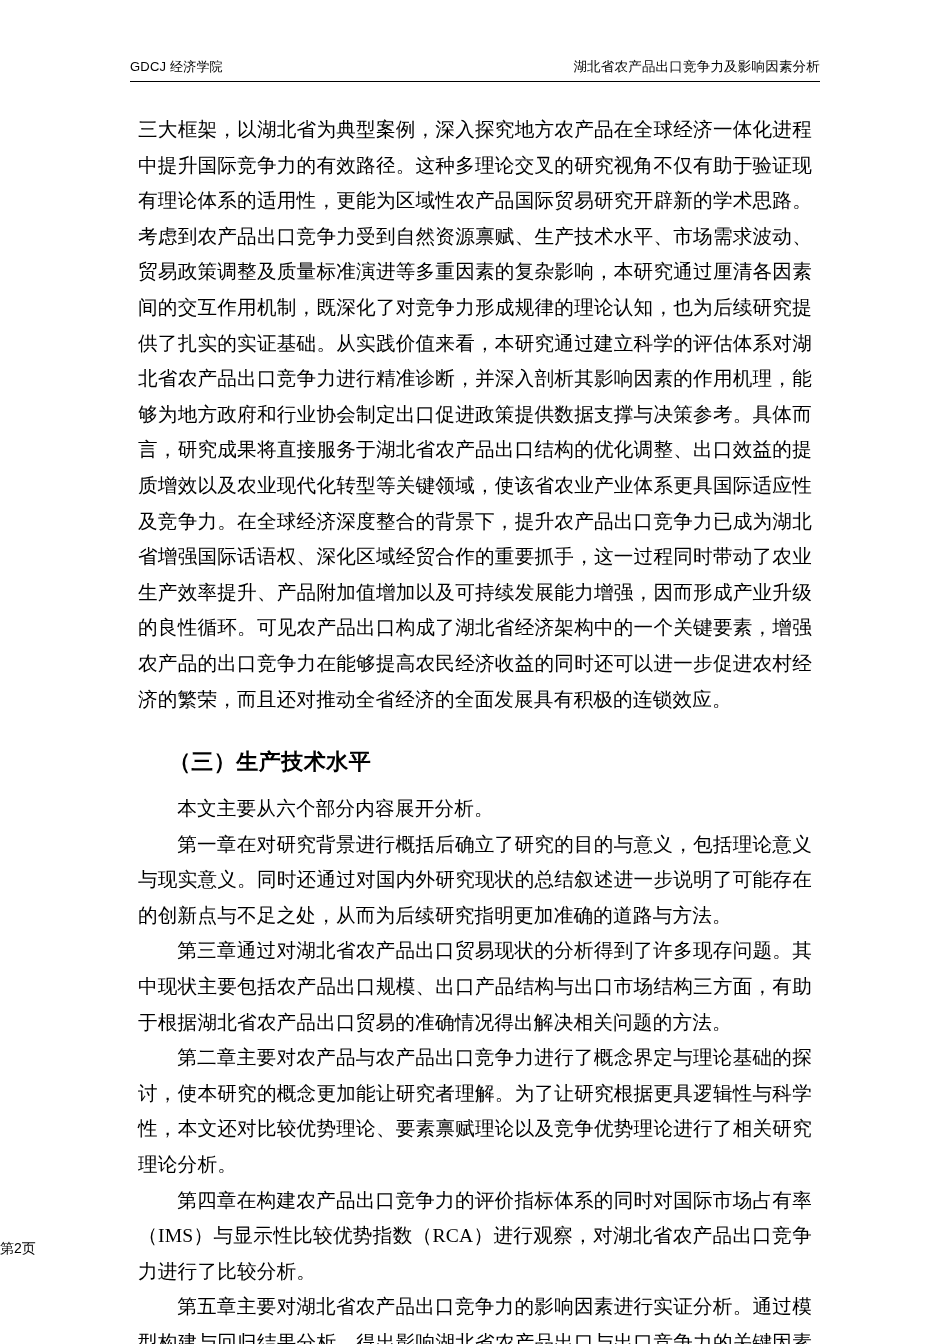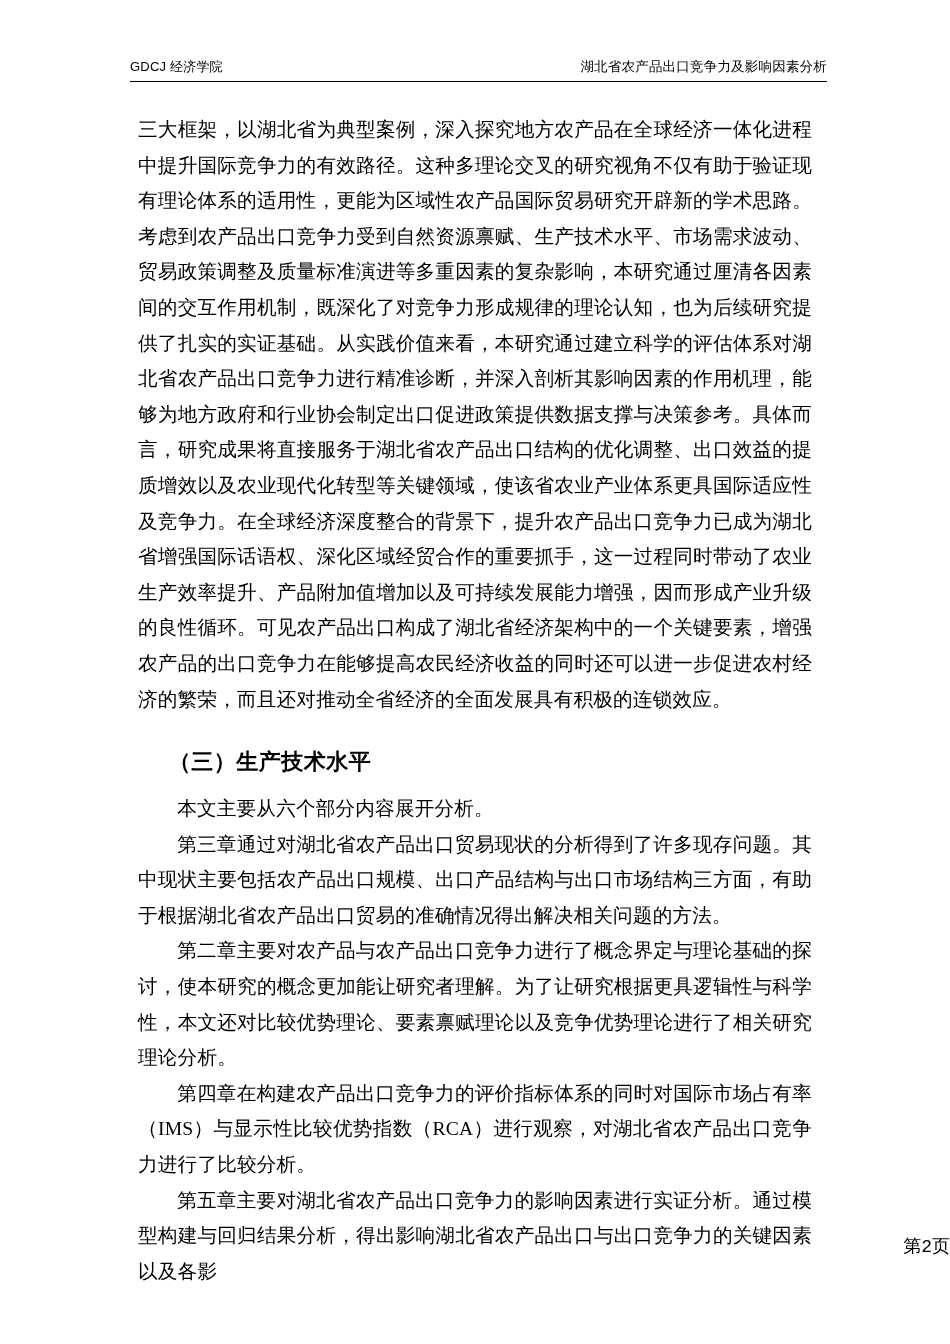--- a/index.html
+++ b/index.html
@@ -15,21 +15,21 @@
     width: 950px;
     height: 1344px;
     position: relative;
     background: #ffffff;
     box-sizing: border-box;
     overflow: hidden;
   }
   .header {
     position: absolute;
     left: 130px;
-    right: 123px;
+    right: 130px;
     top: 58px;
     display: flex;
     justify-content: space-between;
     align-items: center;
     font-size: 13.5px;
     letter-spacing: 0.2px;
     padding-bottom: 5px;
     border-bottom: 1px solid #000000;
   }
   .header-left {
@@ -67,43 +67,44 @@
     letter-spacing: 0.5px;
   }
   .para-block p {
     margin: 0;
   }
   .footer {
     position: absolute;
     left: 0;
     right: 0;
     bottom: 86px;
-    text-align: right;
-    font-family: Liberation Mono, monospace;
-    font-size: 18px;
+    text-align: left;
+    font-family: Liberation Sans, sans-serif;
+    font-size: 14px;
   }
 </style>
 </head>
 <body>
 
 <div class="page">
 
   <div class="header">
     <span class="header-left">GDCJ 经济学院</span>
     <span class="header-right">湖北省农产品出口竞争力及影响因素分析</span>
   </div>
 
   <div class="content">
 
     <p class="body-text">三大框架，以湖北省为典型案例，深入探究地方农产品在全球经济一体化进程中提升国际竞争力的有效路径。这种多理论交叉的研究视角不仅有助于验证现有理论体系的适用性，更能为区域性农产品国际贸易研究开辟新的学术思路。考虑到农产品出口竞争力受到自然资源禀赋、生产技术水平、市场需求波动、贸易政策调整及质量标准演进等多重因素的复杂影响，本研究通过厘清各因素间的交互作用机制，既深化了对竞争力形成规律的理论认知，也为后续研究提供了扎实的实证基础。从实践价值来看，本研究通过建立科学的评估体系对湖北省农产品出口竞争力进行精准诊断，并深入剖析其影响因素的作用机理，能够为地方政府和行业协会制定出口促进政策提供数据支撑与决策参考。具体而言，研究成果将直接服务于湖北省农产品出口结构的优化调整、出口效益的提质增效以及农业现代化转型等关键领域，使该省农业产业体系更具国际适应性及竞争力。在全球经济深度整合的背景下，提升农产品出口竞争力已成为湖北省增强国际话语权、深化区域经贸合作的重要抓手，这一过程同时带动了农业生产效率提升、产品附加值增加以及可持续发展能力增强，因而形成产业升级的良性循环。可见农产品出口构成了湖北省经济架构中的一个关键要素，增强农产品的出口竞争力在能够提高农民经济收益的同时还可以进一步促进农村经济的繁荣，而且还对推动全省经济的全面发展具有积极的连锁效应。</p>
 
     <h2 class="section-title">（三）生产技术水平</h2>
 
     <div class="para-block">
       <p class="body-text indent">本文主要从六个部分内容展开分析。</p>
+      <p class="body-text indent">第一章在对研究背景进行概括后确立了研究的目的与意义，包括理论意义与现实意义。同时还通过对国内外研究现状的总结叙述进一步说明了可能存在的创新点与不足之处，从而为后续研究指明更加准确的道路与方法。</p>
       <p class="body-text indent">第三章通过对湖北省农产品出口贸易现状的分析得到了许多现存问题。其中现状主要包括农产品出口规模、出口产品结构与出口市场结构三方面，有助于根据湖北省农产品出口贸易的准确情况得出解决相关问题的方法。</p>
       <p class="body-text indent">第二章主要对农产品与农产品出口竞争力进行了概念界定与理论基础的探讨，使本研究的概念更加能让研究者理解。为了让研究根据更具逻辑性与科学性，本文还对比较优势理论、要素禀赋理论以及竞争优势理论进行了相关研究理论分析。</p>
       <p class="body-text indent">第四章在构建农产品出口竞争力的评价指标体系的同时对国际市场占有率（IMS）与显示性比较优势指数（RCA）进行观察，对湖北省农产品出口竞争力进行了比较分析。</p>
       <p class="body-text indent">第五章主要对湖北省农产品出口竞争力的影响因素进行实证分析。通过模型构建与回归结果分析，得出影响湖北省农产品出口与出口竞争力的关键因素以及各影</p>
     </div>
 
   </div>
 
   <div class="footer">
     <span>第2页</span>

